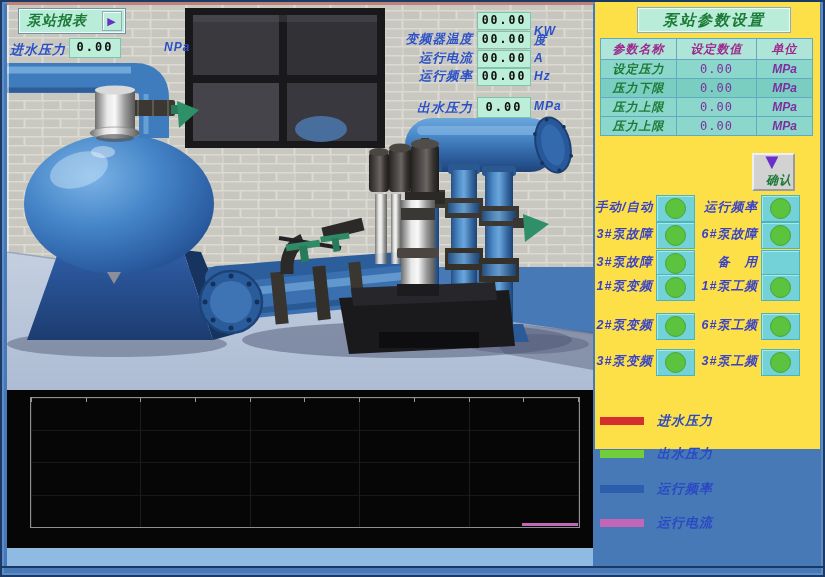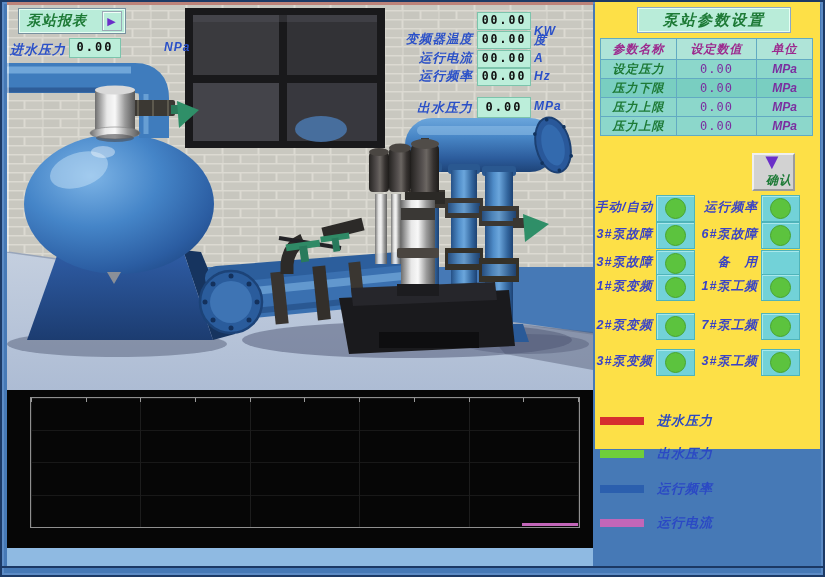--- a/index.html
+++ b/index.html
@@ -420,21 +420,21 @@
     </div>
   <div class="ind-label cn r4 ic2">1#泵工频</div>
   <div class="lamp r4 ib2">
       <div class="dot"></div>
     </div>
 
   <div class="ind-label cn r5 ic1">2#泵变频</div>
   <div class="lamp r5 ib1">
       <div class="dot"></div>
     </div>
-  <div class="ind-label cn r5 ic2">7#泵工频</div>
+  <div class="ind-label cn r5 ic2">6#泵工频</div>
   <div class="lamp r5 ib2">
       <div class="dot"></div>
     </div>
 
   <div class="ind-label cn r6 ic1">3#泵变频</div>
   <div class="lamp r6 ib1">
       <div class="dot"></div>
     </div>
   <div class="ind-label cn r6 ic2">3#泵工频</div>
   <div class="lamp r6 ib2">

